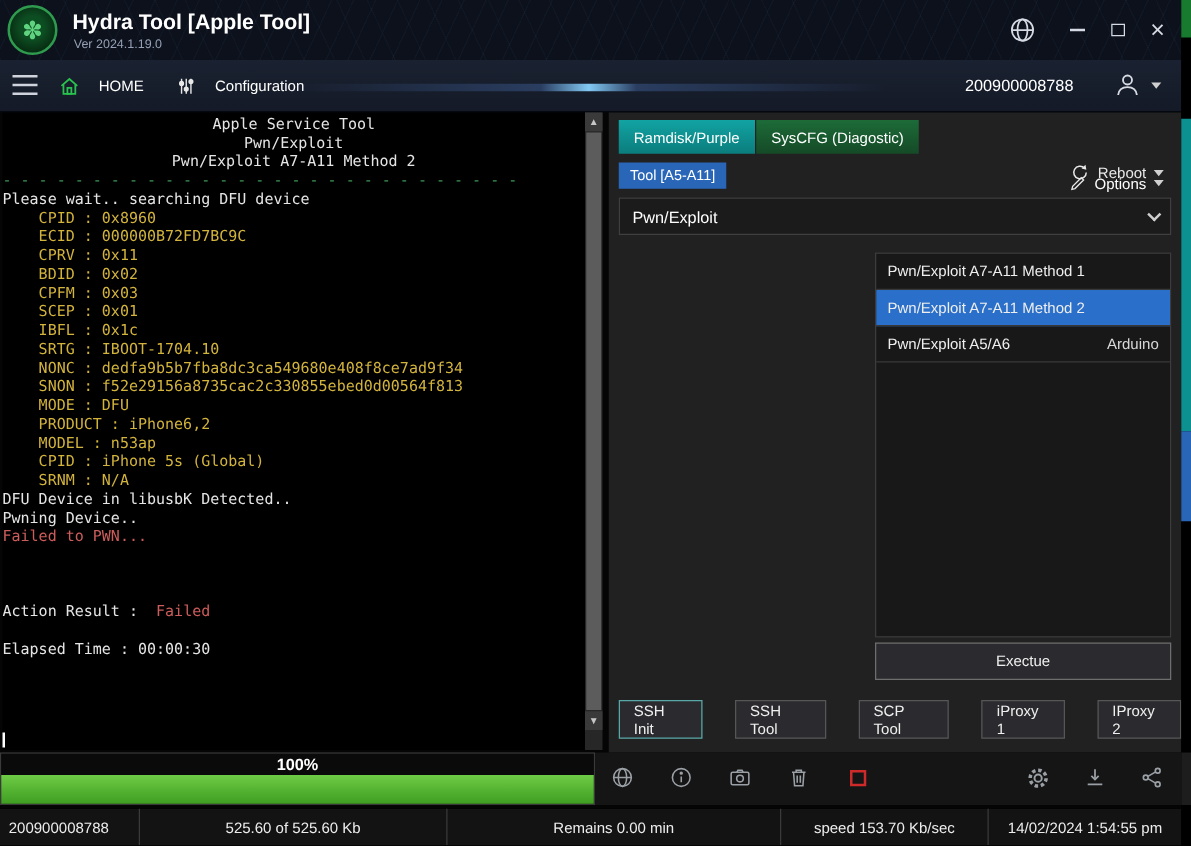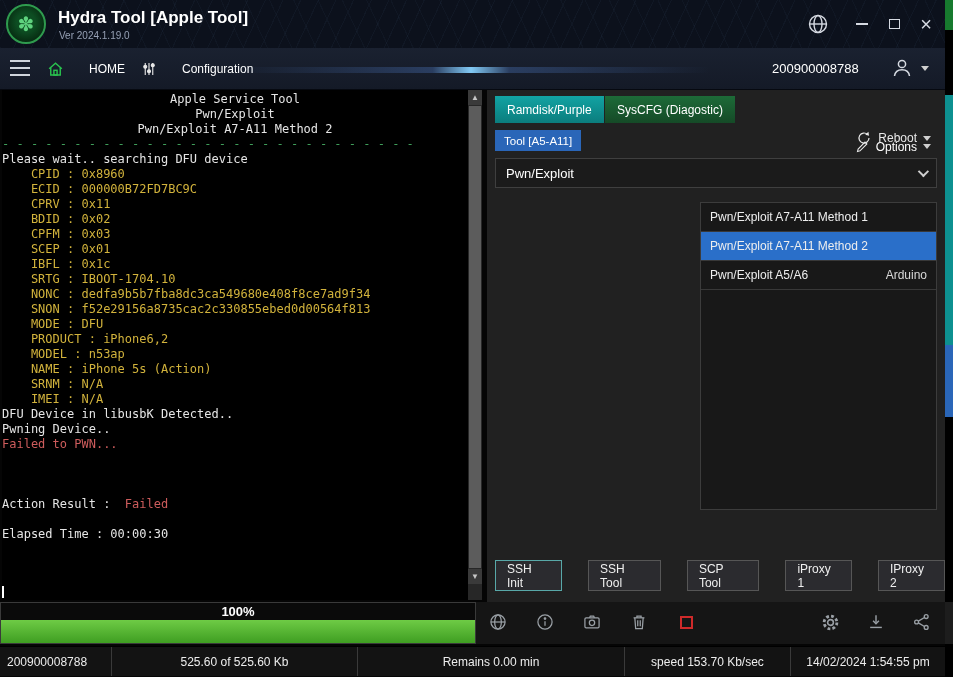--- a/index.html
+++ b/index.html
@@ -27,21 +27,21 @@
     justify-content:center; color:#d6dae2; z-index:2; cursor:pointer; }
   .wb-min { left:848px; } .wb-max { left:880px; } .wb-close { left:912px; font-size:20px; line-height:1; }
   .min-bar { width:12px; height:2px; background:#d6dae2; }
   .max-box { width:11px; height:10px; border:1.5px solid #d6dae2; }
   
   .toolbar { position:absolute; left:0; top:48px; width:945px; height:42px;
     background:linear-gradient(#1a2130,#141a27); border-bottom:1px solid #060910; }
   .hamburger { position:absolute; left:10px; top:12px; width:20px; height:16px;
     display:flex; flex-direction:column; justify-content:space-between; cursor:pointer; }
   .hamburger i { display:block; height:2px; background:#cfd4dc; }
-  .tbtn { position:absolute; top:8px; display:flex; align-items:center; gap:24px; height:26px;
+  .tbtn { position:absolute; top:8px; display:flex; align-items:center; gap:14px; height:26px;
     cursor:pointer; color:#fff; font-size:12px; }
   .tbtn-home { left:46px; } .tbtn-config { left:140px; }
   .glow-strip { position:absolute; left:232px; top:19px; width:478px; height:6px; border-radius:3px;
     background:linear-gradient(90deg, rgba(40,60,95,0) 0%, rgba(58,88,140,.55) 42%,
       rgba(135,210,255,.95) 50%, rgba(58,88,140,.55) 58%, rgba(40,60,95,0) 100%); }
   .tb-serial { position:absolute; left:772px; top:13px; font-size:13px; color:#fff; }
   .tb-user { position:absolute; left:890px; top:8px; display:flex; align-items:center; gap:7px; cursor:pointer; }
   
   .console { position:absolute; left:2px; top:90px; width:466px; height:494px; background:#000;
     font-family:"DejaVu Sans Mono", monospace; font-size:12px; line-height:15px;
@@ -198,23 +198,22 @@
     <div class="c-line yellow">    BDID : 0x02</div>
     <div class="c-line yellow">    CPFM : 0x03</div>
     <div class="c-line yellow">    SCEP : 0x01</div>
     <div class="c-line yellow">    IBFL : 0x1c</div>
     <div class="c-line yellow">    SRTG : IBOOT-1704.10</div>
     <div class="c-line yellow">    NONC : dedfa9b5b7fba8dc3ca549680e408f8ce7ad9f34</div>
     <div class="c-line yellow">    SNON : f52e29156a8735cac2c330855ebed0d00564f813</div>
     <div class="c-line yellow">    MODE : DFU</div>
     <div class="c-line yellow">    PRODUCT : iPhone6,2</div>
     <div class="c-line yellow">    MODEL : n53ap</div>
-    <div class="c-line yellow">    NAME : iPhone 5s (Action)</div>
+    <div class="c-line yellow">    CPID : iPhone 5s (Global)</div>
     <div class="c-line yellow">    SRNM : N/A</div>
-    <div class="c-line yellow">    IMEI : N/A</div>
     <div class="c-line teal">DFU Device in libusbK Detected..</div>
     <div class="c-line teal">Pwning Device..</div>
     <div class="c-line red">Failed to PWN...</div>
     <div class="blank3"></div>
     <div class="c-line"><span class="teal">Action Result :  </span><span class="red">Failed</span></div>
     <div class="blank1"></div>
     <div class="c-line teal">Elapsed Time : 00:00:30</div>
   </div>
 
   <div class="vscroll">
@@ -265,20 +264,21 @@
       <div class="list-item selected">
         <span>Pwn/Exploit A7-A11 Method 2</span>
         <span class="list-note"></span>
       </div>
       <div class="list-item">
         <span>Pwn/Exploit A5/A6</span>
         <span class="list-note">Arduino</span>
       </div>
     </div>
 
+    <div class="exec-btn">Exectue</div>
 
     <div class="tools-row">
       <div class="tool-btn focused">SSH Init</div>
       <div class="tool-btn">SSH Tool</div>
       <div class="tool-btn">SCP Tool</div>
       <div class="tool-btn">iProxy 1</div>
       <div class="tool-btn">IProxy 2</div>
     </div>
   </div>
 

